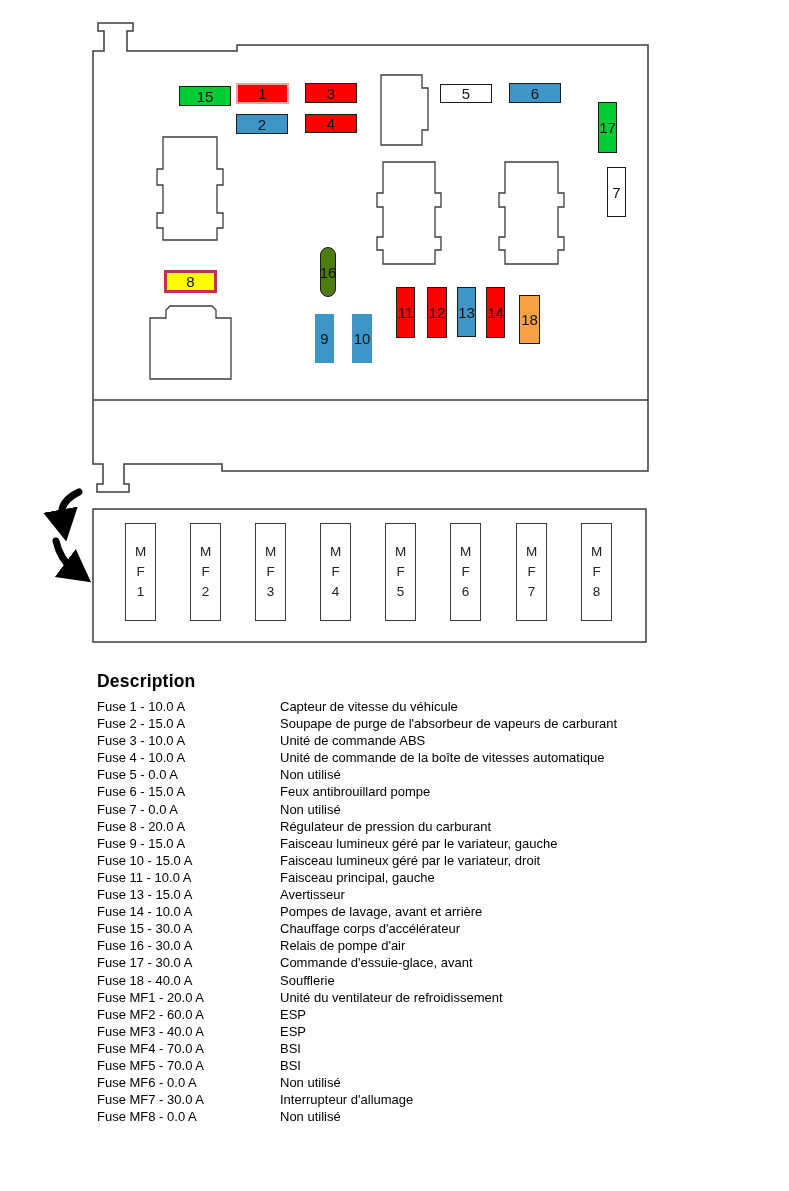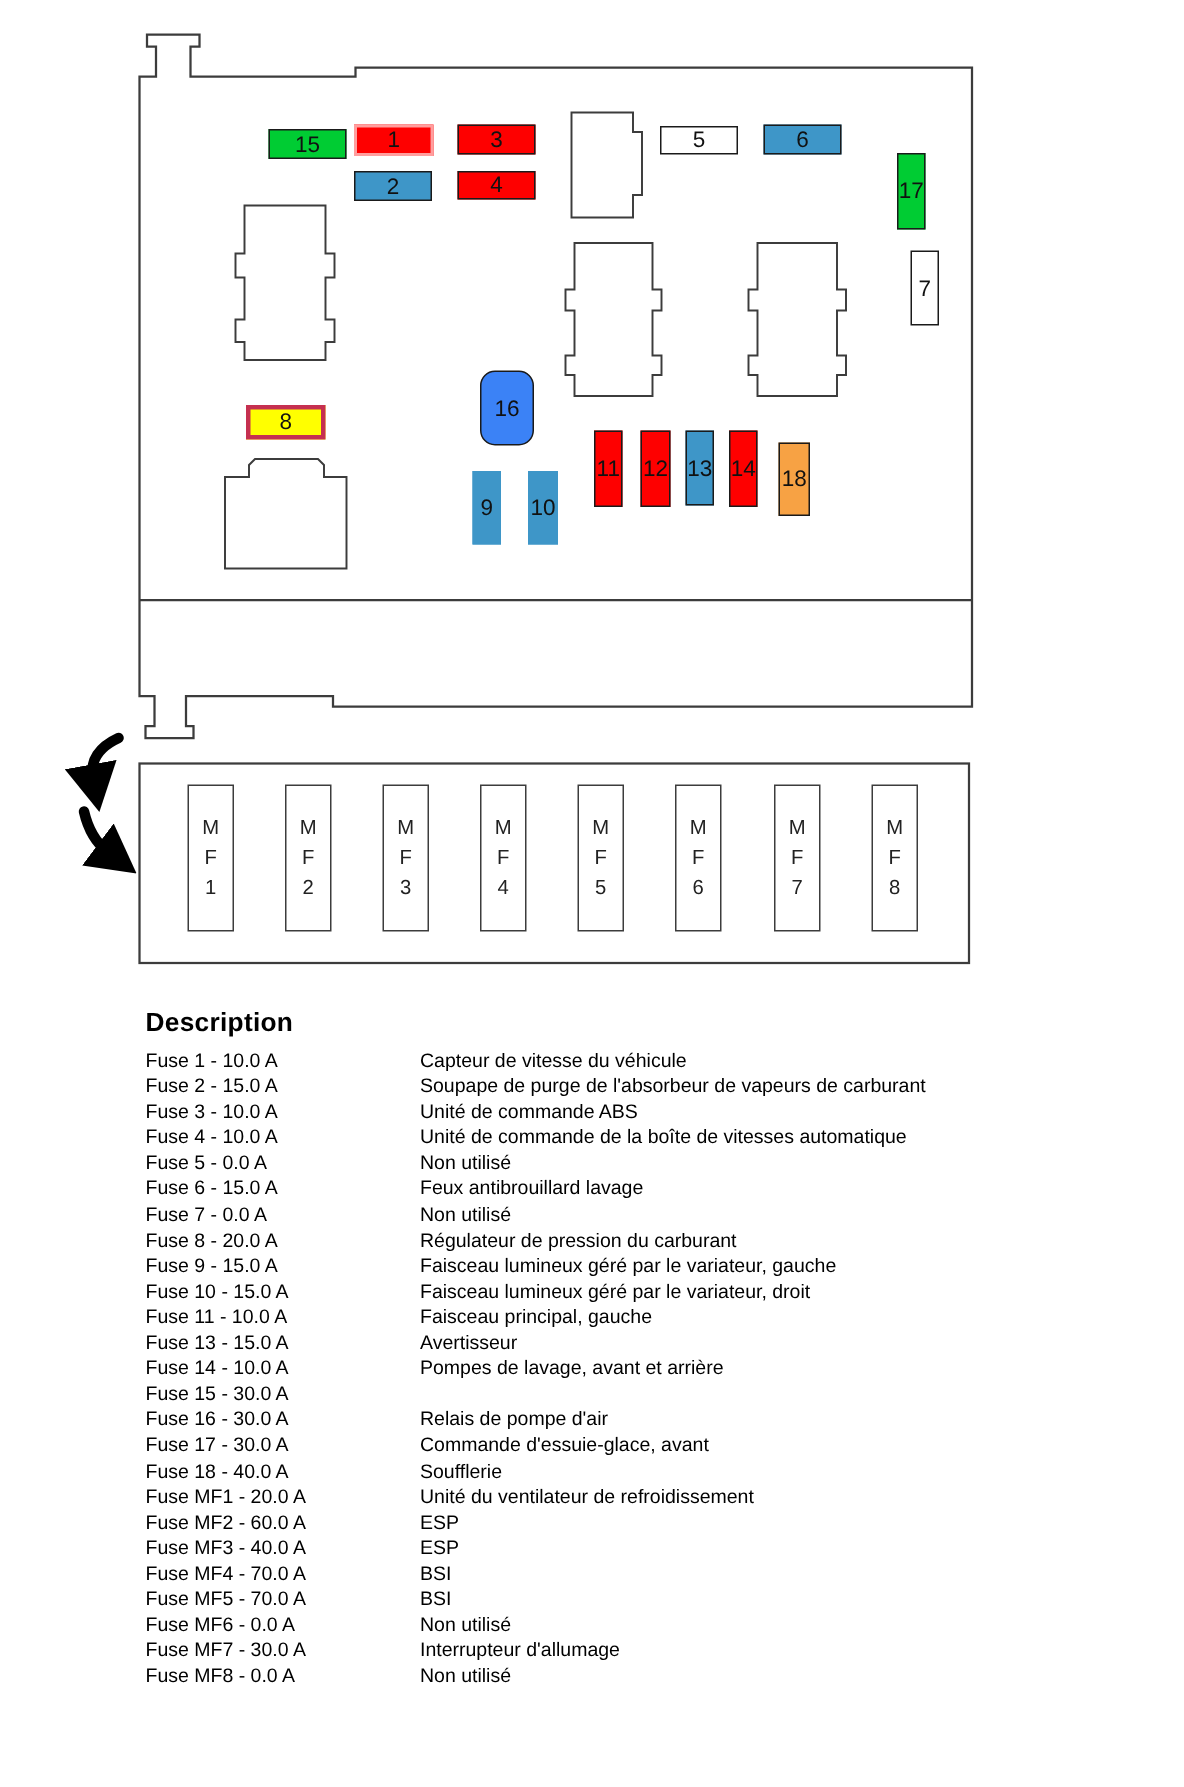--- a/index.html
+++ b/index.html
@@ -73,21 +73,21 @@
   </div>
       <div class="fuse" style="left: 598px; top: 102px; width: 19px; height: 51px; background: rgb(0, 204, 51);">
     <span class="fuse-num">17</span>
   </div>
       <div class="fuse" style="left: 607px; top: 167px; width: 19px; height: 50px; background: rgb(255, 255, 255);">
     <span class="fuse-num">7</span>
   </div>
       <div class="fuse" style="left: 164px; top: 270px; width: 53px; height: 23px; background: rgb(255, 255, 0); border: 3px solid rgb(197, 48, 80);">
     <span class="fuse-num">8</span>
   </div>
-      <div class="fuse" style="left: 320px; top: 247px; width: 36px; height: 50px; background: #3b82f6; border-radius: 10px;">
+      <div class="fuse" style="left: 320px; top: 247px; width: 16px; height: 50px; background: #4d7c0f; border-radius: 10px;">
     <span class="fuse-num">16</span>
   </div>
       <div class="fuse" style="left: 315px; top: 314px; width: 19px; height: 49px; background: rgb(62, 150, 200); border-color: rgb(62, 150, 200);">
     <span class="fuse-num">9</span>
   </div>
       <div class="fuse" style="left: 352px; top: 314px; width: 20px; height: 49px; background: rgb(62, 150, 200); border-color: rgb(62, 150, 200);">
     <span class="fuse-num">10</span>
   </div>
       <div class="fuse" style="left: 396px; top: 287px; width: 19px; height: 51px; background: rgb(254, 0, 0);">
     <span class="fuse-num">11</span>
@@ -166,21 +166,21 @@
         <div class="desc-row">
     <span class="desc-label">Fuse 4 - 10.0 A</span>
     <span class="desc-text">Unité de commande de la boîte de vitesses automatique</span>
   </div>
         <div class="desc-row">
     <span class="desc-label">Fuse 5 - 0.0 A</span>
     <span class="desc-text">Non utilisé</span>
   </div>
         <div class="desc-row">
     <span class="desc-label">Fuse 6 - 15.0 A</span>
-    <span class="desc-text">Feux antibrouillard lavage</span>
+    <span class="desc-text">Feux antibrouillard pompe</span>
   </div>
         <div class="desc-row">
     <span class="desc-label">Fuse 7 - 0.0 A</span>
     <span class="desc-text">Non utilisé</span>
   </div>
         <div class="desc-row">
     <span class="desc-label">Fuse 8 - 20.0 A</span>
     <span class="desc-text">Régulateur de pression du carburant</span>
   </div>
         <div class="desc-row">
@@ -198,20 +198,21 @@
         <div class="desc-row">
     <span class="desc-label">Fuse 13 - 15.0 A</span>
     <span class="desc-text">Avertisseur</span>
   </div>
         <div class="desc-row">
     <span class="desc-label">Fuse 14 - 10.0 A</span>
     <span class="desc-text">Pompes de lavage, avant et arrière</span>
   </div>
         <div class="desc-row">
     <span class="desc-label">Fuse 15 - 30.0 A</span>
+    <span class="desc-text">Chauffage corps d'accélérateur</span>
   </div>
         <div class="desc-row">
     <span class="desc-label">Fuse 16 - 30.0 A</span>
     <span class="desc-text">Relais de pompe d'air</span>
   </div>
         <div class="desc-row">
     <span class="desc-label">Fuse 17 - 30.0 A</span>
     <span class="desc-text">Commande d'essuie-glace, avant</span>
   </div>
         <div class="desc-row">

